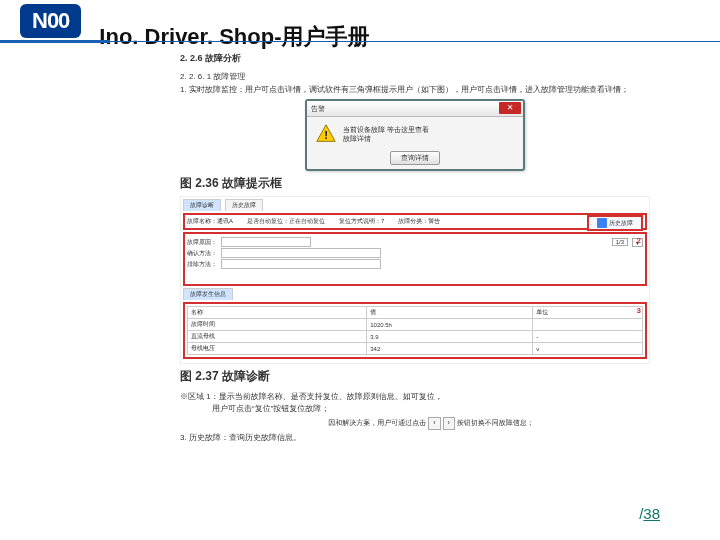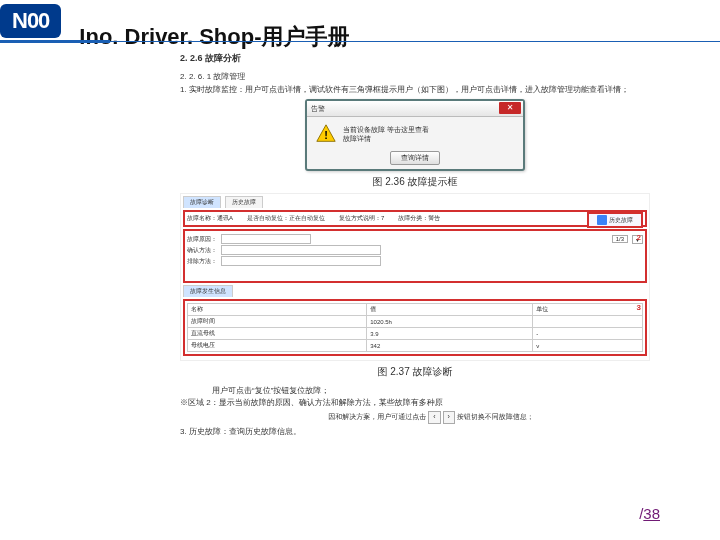--- a/index.html
+++ b/index.html
@@ -17,20 +17,21 @@
     height: 42px;
     width: 100%;
   }
   .logo {
     background: #003a8c;
     color: #fff;
     font-weight: 900;
     font-size: 22px;
     padding: 4px 12px;
     border-radius: 6px;
+    margin-left: 20px;
     letter-spacing: -1px;
   }
   .title {
     font-size: 22px;
     font-weight: 700;
     color: #111;
     margin-left: 18px;
     flex: 1;
     margin-top: 31px;
   }
@@ -107,21 +108,21 @@
   .dialog-text { font-size: 7px; line-height: 1.3; }
   .dialog-foot { text-align: center; padding-bottom: 4px; }
   .dialog-btn {
     display: inline-block;
     font-size: 7px;
     border: 1px solid #999;
     background: linear-gradient(#fff,#e0e0e0);
     padding: 1px 10px;
     border-radius: 2px;
   }
-  .fig-cap { text-align: center; font-size: 10px; font-weight: 400; margin: 4px 0; }
+  .fig-cap { text-align: left; font-size: 12px; font-weight: 700; margin: 4px 0; }
 
   
   .diag { margin: 2px 0 4px; border: 1px solid #eee; padding: 2px; }
   .tabs { display: flex; gap: 4px; font-size: 6px; }
   .tab { border: 1px solid #ccc; border-bottom: none; padding: 1px 6px; background: #f5f5f5; }
   .tab.hl { background: #d0e4ff; }
   .zone { border: 2px solid #d32f2f; margin: 2px 0; padding: 2px; min-height: 14px; font-size: 6px; position: relative; }
   .zone-inner { display: flex; gap: 14px; flex-wrap: wrap; }
   .zone-marker { color: #d32f2f; position: absolute; right: 4px; top: 2px; font-size: 8px; font-weight: 700; }
   .field-row { display: flex; align-items: center; gap: 4px; margin: 1px 0; }
@@ -137,21 +138,21 @@
   .pager { display:flex; align-items:center; justify-content:center; gap:2px; font-size:7px; margin:2px 0; }
   .pager .box { border:1px solid #aaa; padding:0 4px; background:#f5f5f5; }
   .notes { font-size: 8px; line-height: 1.5; margin-top: 6px; }
   .notes .ind { padding-left: 32px; }
 
   .page-num {
     position: absolute;
     bottom: 18px;
     right: 60px;
     font-size: 15px;
-    color: #701a75;
+    color: #0f766e;
   }
   .page-num .slash { font-weight: 400; }
   .page-num .den { text-decoration: underline; }
 </style>
 </head>
 <body>
 
 <div class="header">
   <div class="logo">N00</div>
   <div class="title">Ino. Driver. Shop-用户手册</div>
@@ -261,22 +262,22 @@
         </tr>
       </tbody>
         </table>
       <span class="zone-marker">3</span>
     </div>
   </div>
 
   <div class="fig-cap">图 2.37 故障诊断</div>
 
   <div class="notes">
+    <div>※区域 1：显示当前故障名称、是否支持复位、故障原则信息。如可复位，</div>
     <div class="ind">用户可点击“复位”按钮复位故障；</div>
-    <div>※区域 2：显示当前故障的原因、确认方法和解除方法，某些故障有多种原</div>
     <div class="pager">
       <span class="ind">因和解决方案，用户可通过点击</span>
       <span class="box">‹</span>
       <span class="box">›</span>
       <span>按钮切换不同故障信息；</span>
     </div>
     <div>
       <span>3.</span>
       <span>历史故障：查询历史故障信息。</span>
     </div>

